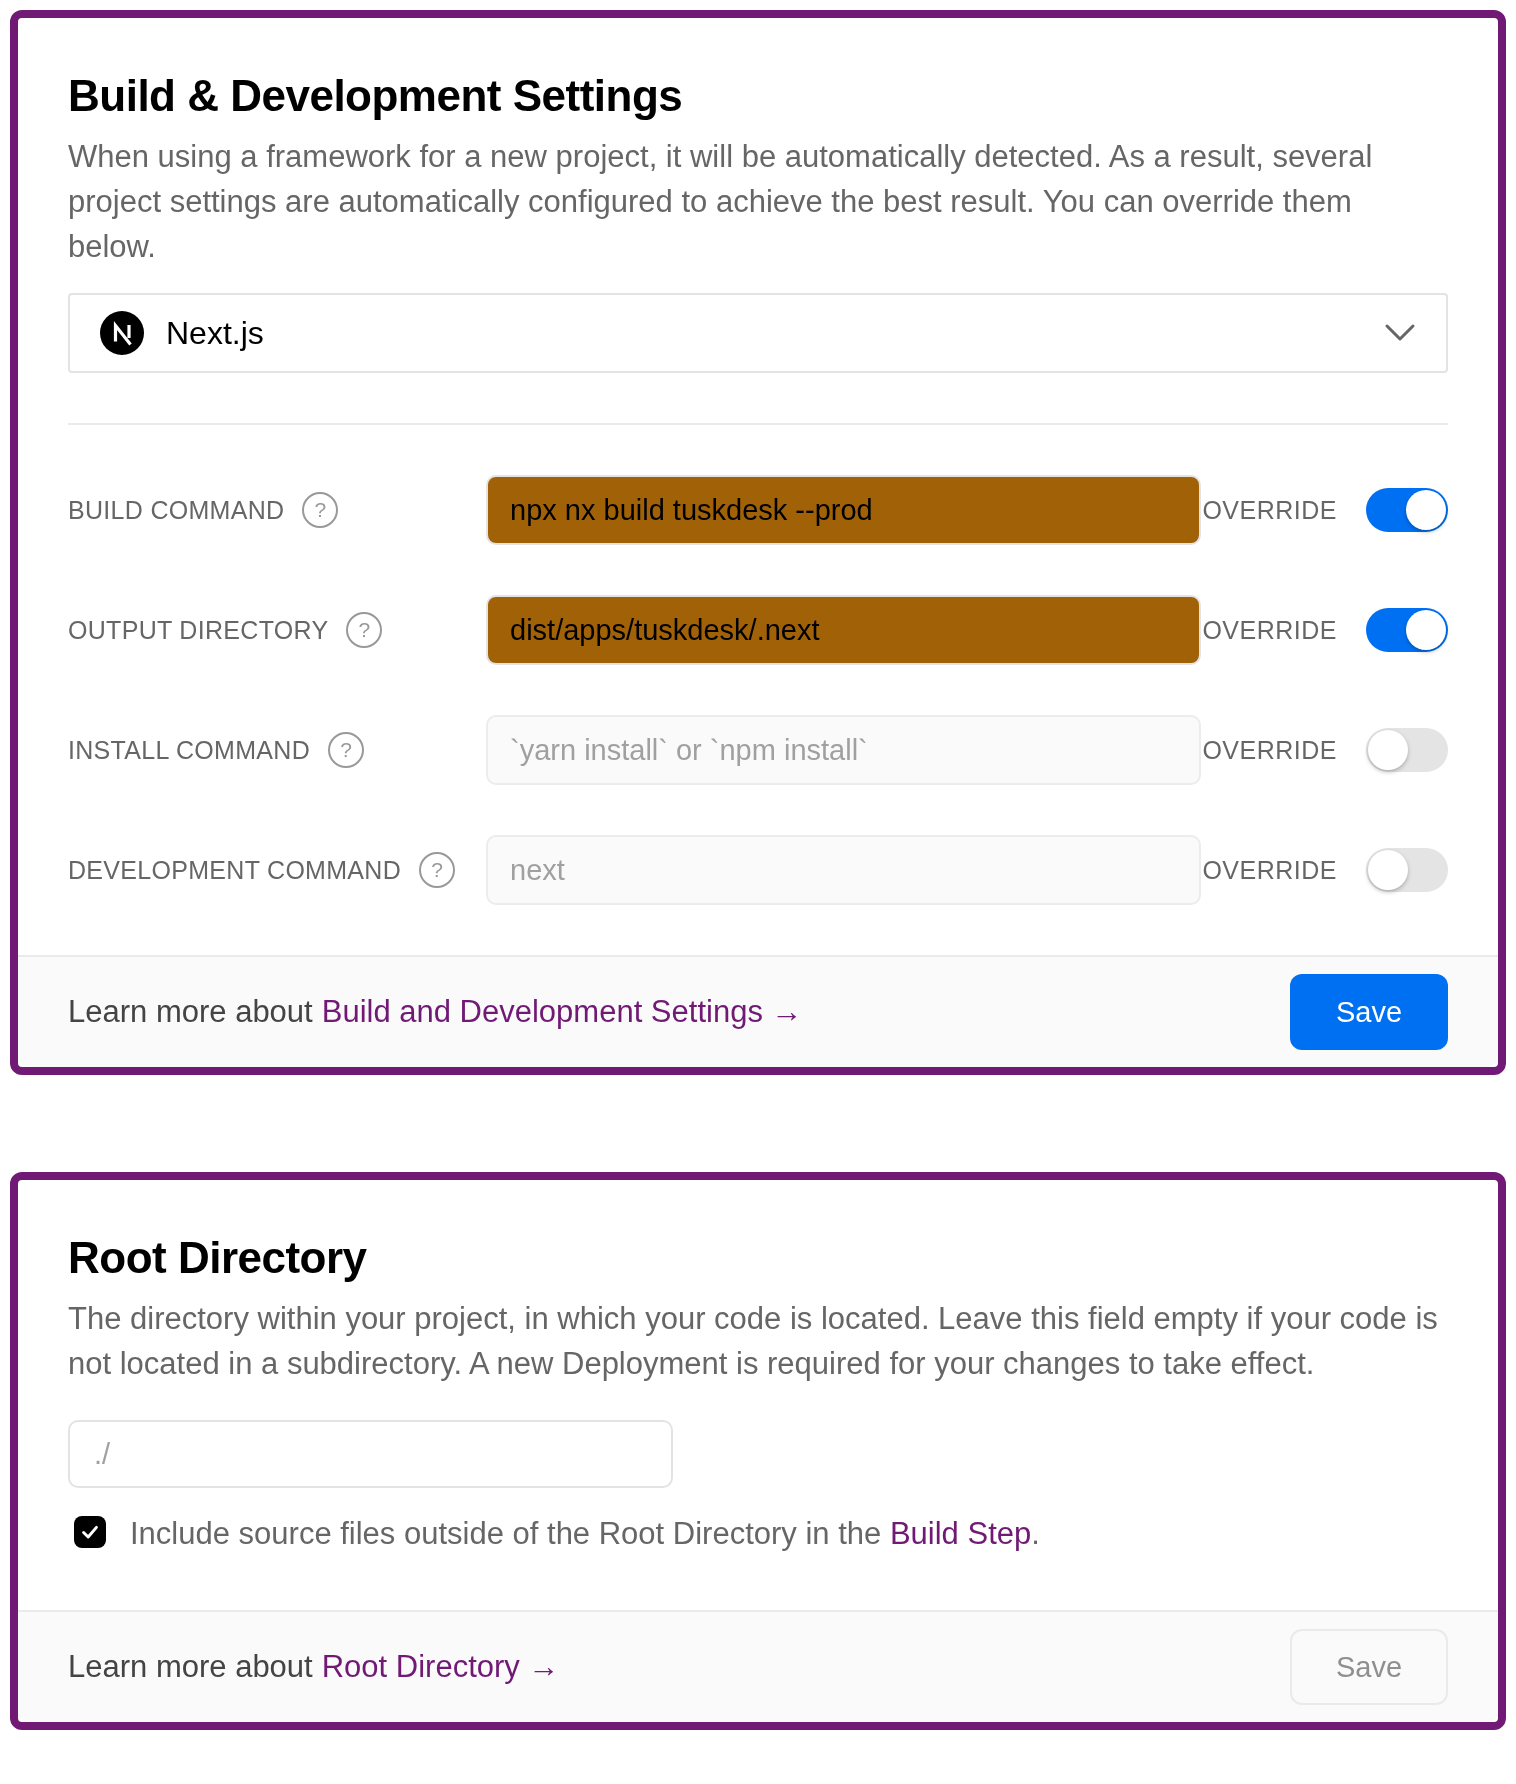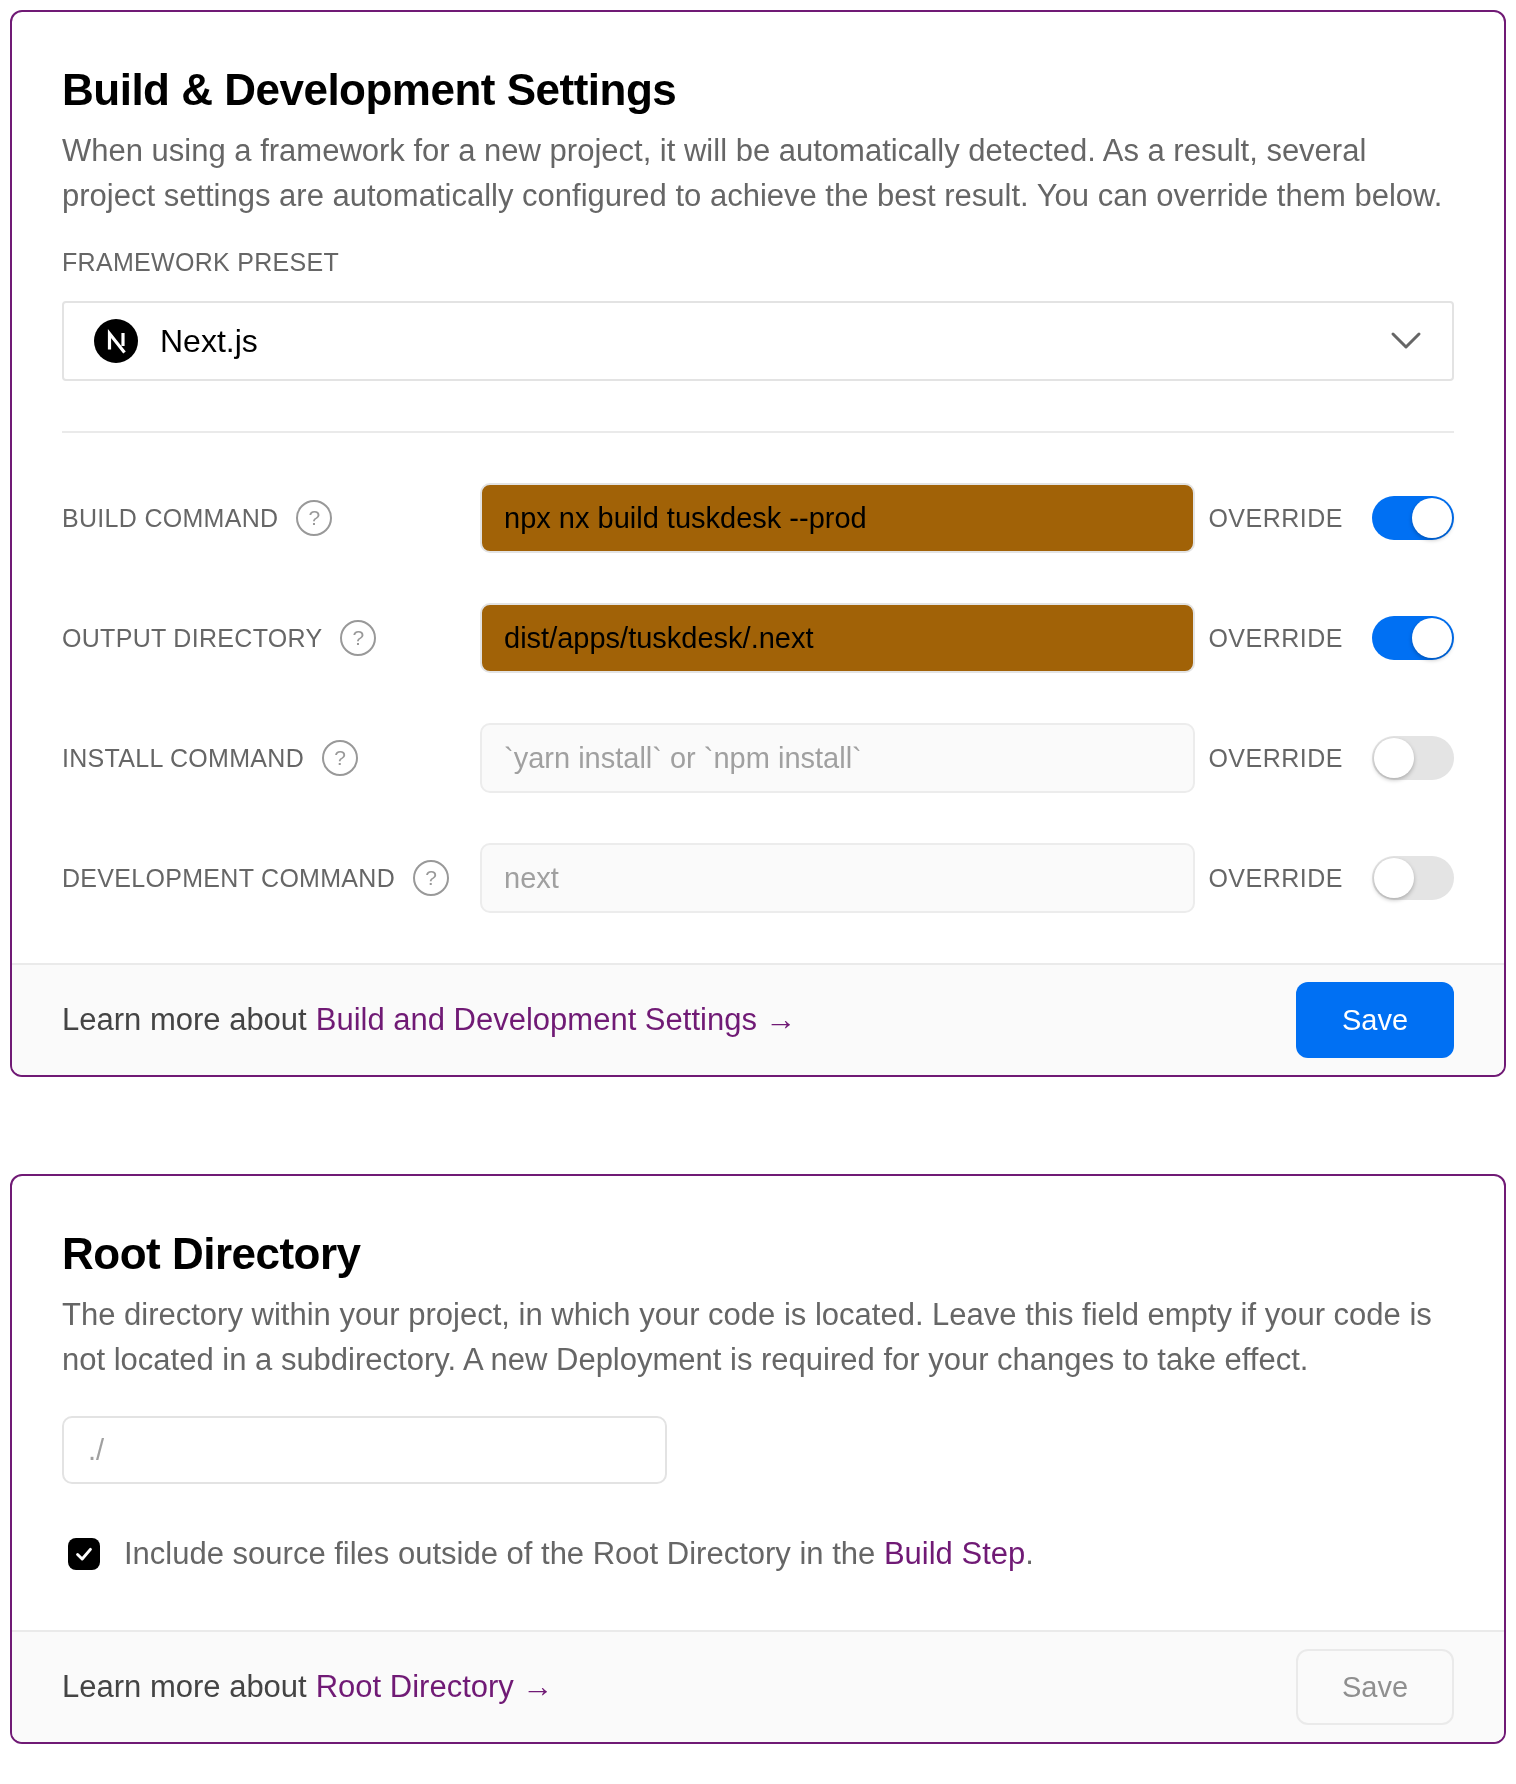--- a/index.html
+++ b/index.html
@@ -5,21 +5,21 @@
   * { box-sizing: border-box; margin: 0; padding: 0; }
   html, body { background: #ffffff; }
   body {
     width: 1516px;
     min-height: 1784px;
     font-family: "Liberation Sans", "DejaVu Sans", sans-serif;
     color: #000;
   }
   .card {
     margin: 0 10px;
-    border: 2px solid #701a75;
+    border: 8px solid #701a75;
     border-radius: 12px;
     background: #fff;
   }
   .card-1 { margin-top: 10px; }
   .card-2 { margin-top: 97px; }
   .card-body { padding: 0 50px; }
   h2.card-title {
     padding-top: 52px;
     font-size: 44px;
     line-height: 52px;
@@ -190,23 +190,22 @@
     padding: 0 24px;
     font-size: 29px;
     font-family: "Liberation Sans", "DejaVu Sans", sans-serif;
     color: #000;
     background: #fff;
     outline: none;
     display: block;
   }
   .root-input::placeholder { color: #a0a0a0; }
   .checkbox-row {
-    margin-top: 52px;
-    display: flex;
-    align-items: center;
+    margin-top: 28px;
+    display: flex;
     padding-left: 6px;
   }
   .checkbox {
     width: 32px;
     height: 32px;
     border-radius: 8px;
     background: #000;
     display: flex;
     align-items: center;
     justify-content: center;
@@ -222,21 +221,20 @@
   .pb-60 { padding-bottom: 58px; }
 </style>
 </head>
 <body>
 
 <div class="card card-1">
   <div class="card-body">
     <h2 class="card-title">Build &amp; Development Settings</h2>
     <p class="card-desc">When using a framework for a new project, it will be automatically detected. As a result, several project settings are automatically configured to achieve the best result. You can override them below.</p>
 
-    <div class="section-label">FRAMEWORK PRESET</div>
 
     <div class="select">
       <span class="logo">
         <svg width="44" height="44" viewBox="0 0 44 44">
           <circle cx="22" cy="22" r="22" fill="#000"></circle>
           <path d="M15.5 30.5 V14.5 L30.5 33.5" stroke="#fff" stroke-width="3.2" fill="none"></path>
           <path d="M29 14 v13" stroke="#fff" stroke-width="3.2"></path>
         </svg>
       </span>
       <span class="select-value">Next.js</span>

